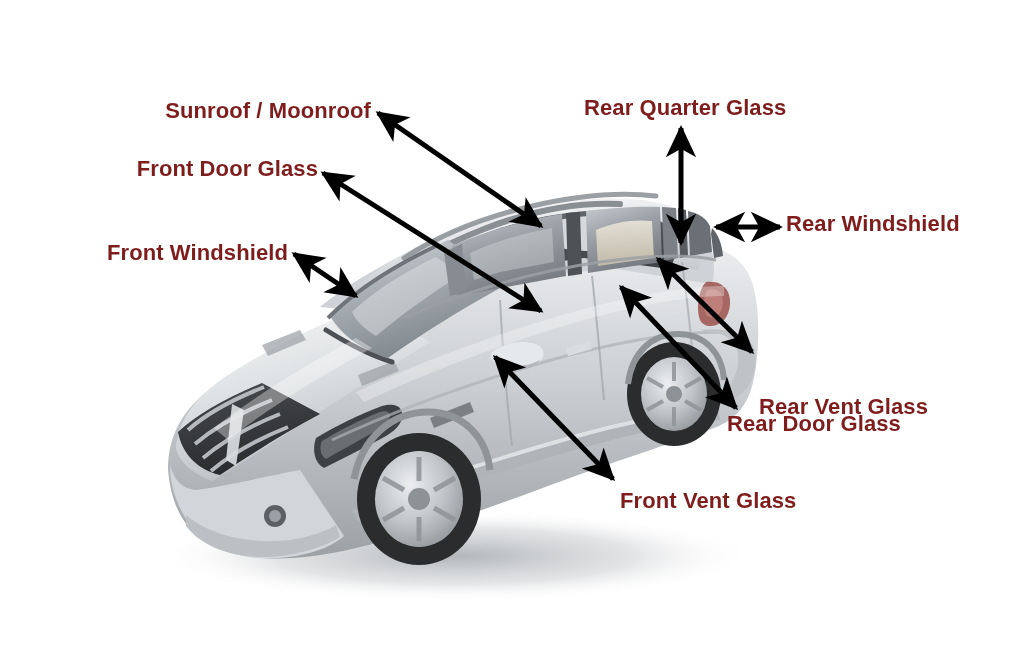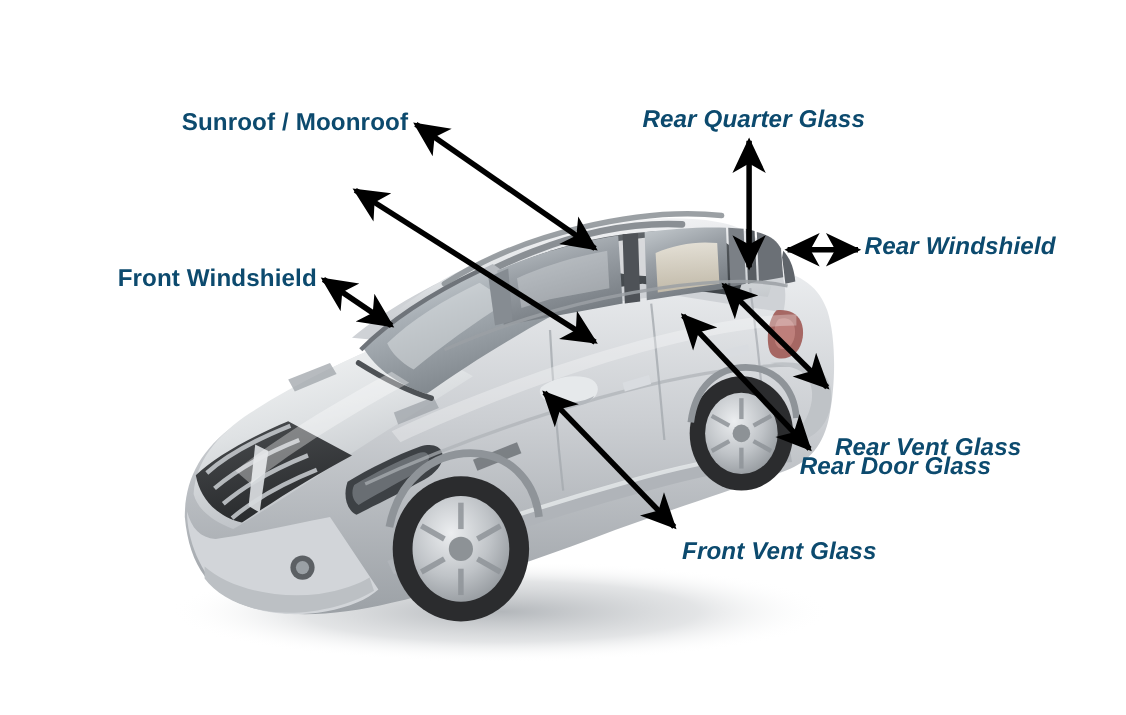--- a/index.html
+++ b/index.html
@@ -20,25 +20,25 @@
     inset: 0;
     width: 1024px;
     height: 650px;
   }
   .label {
     position: absolute;
     font-family: "Liberation Sans", sans-serif;
     font-weight: bold;
     font-size: 22px;
     line-height: 24px;
-    color: #0c4a6e;
+    color: #7f1d1d;
     white-space: nowrap;
     letter-spacing: 0.1px;
   }
-  .label-right { text-align: right; font-style: italic; }
+  .label-right { text-align: right; }
   .label-left  { text-align: right; }
 </style>
 </head>
 <body>
 
 <div id="stage">
 
   <svg id="diagram-svg" viewBox="0 0 1024 650">
     <defs>
       <linearGradient id="bodyGrad" x1="0" y1="0" x2="0.2" y2="1">
@@ -267,20 +267,21 @@
       <line x1="681" y1="128" x2="681" y2="243" marker-start="url(#arrowStart)" marker-end="url(#arrowEnd)"></line>
       <line x1="716" y1="227" x2="780" y2="227" marker-start="url(#arrowStart)" marker-end="url(#arrowEnd)"></line>
       <line x1="658" y1="259" x2="752" y2="352" marker-start="url(#arrowStart)" marker-end="url(#arrowEnd)"></line>
       <line x1="621" y1="287" x2="736" y2="408" marker-start="url(#arrowStart)" marker-end="url(#arrowEnd)"></line>
       <line x1="495" y1="357" x2="613" y2="479" marker-start="url(#arrowStart)" marker-end="url(#arrowEnd)"></line>
     </g>
   </svg>
 
   <div class="label label-left" style="left:0px; top:99px; width:371px;">Sunroof / Moonroof</div>
 
+  <div class="label label-left" style="left:0px; top:157px; width:318px;">Front Door Glass</div>
 
   <div class="label label-left" style="left:0px; top:241px; width:288px;">Front Windshield</div>
 
   <div class="label label-right" style="left:584px; top:96px;">Rear Quarter Glass</div>
 
   <div class="label label-right" style="left:786px; top:212px;">Rear Windshield</div>
 
   <div class="label label-right" style="left:759px; top:355px;margin-top:40px;">Rear Vent Glass</div>
 
   <div class="label label-right" style="left:620px; top:489px;">Front Vent Glass</div>

